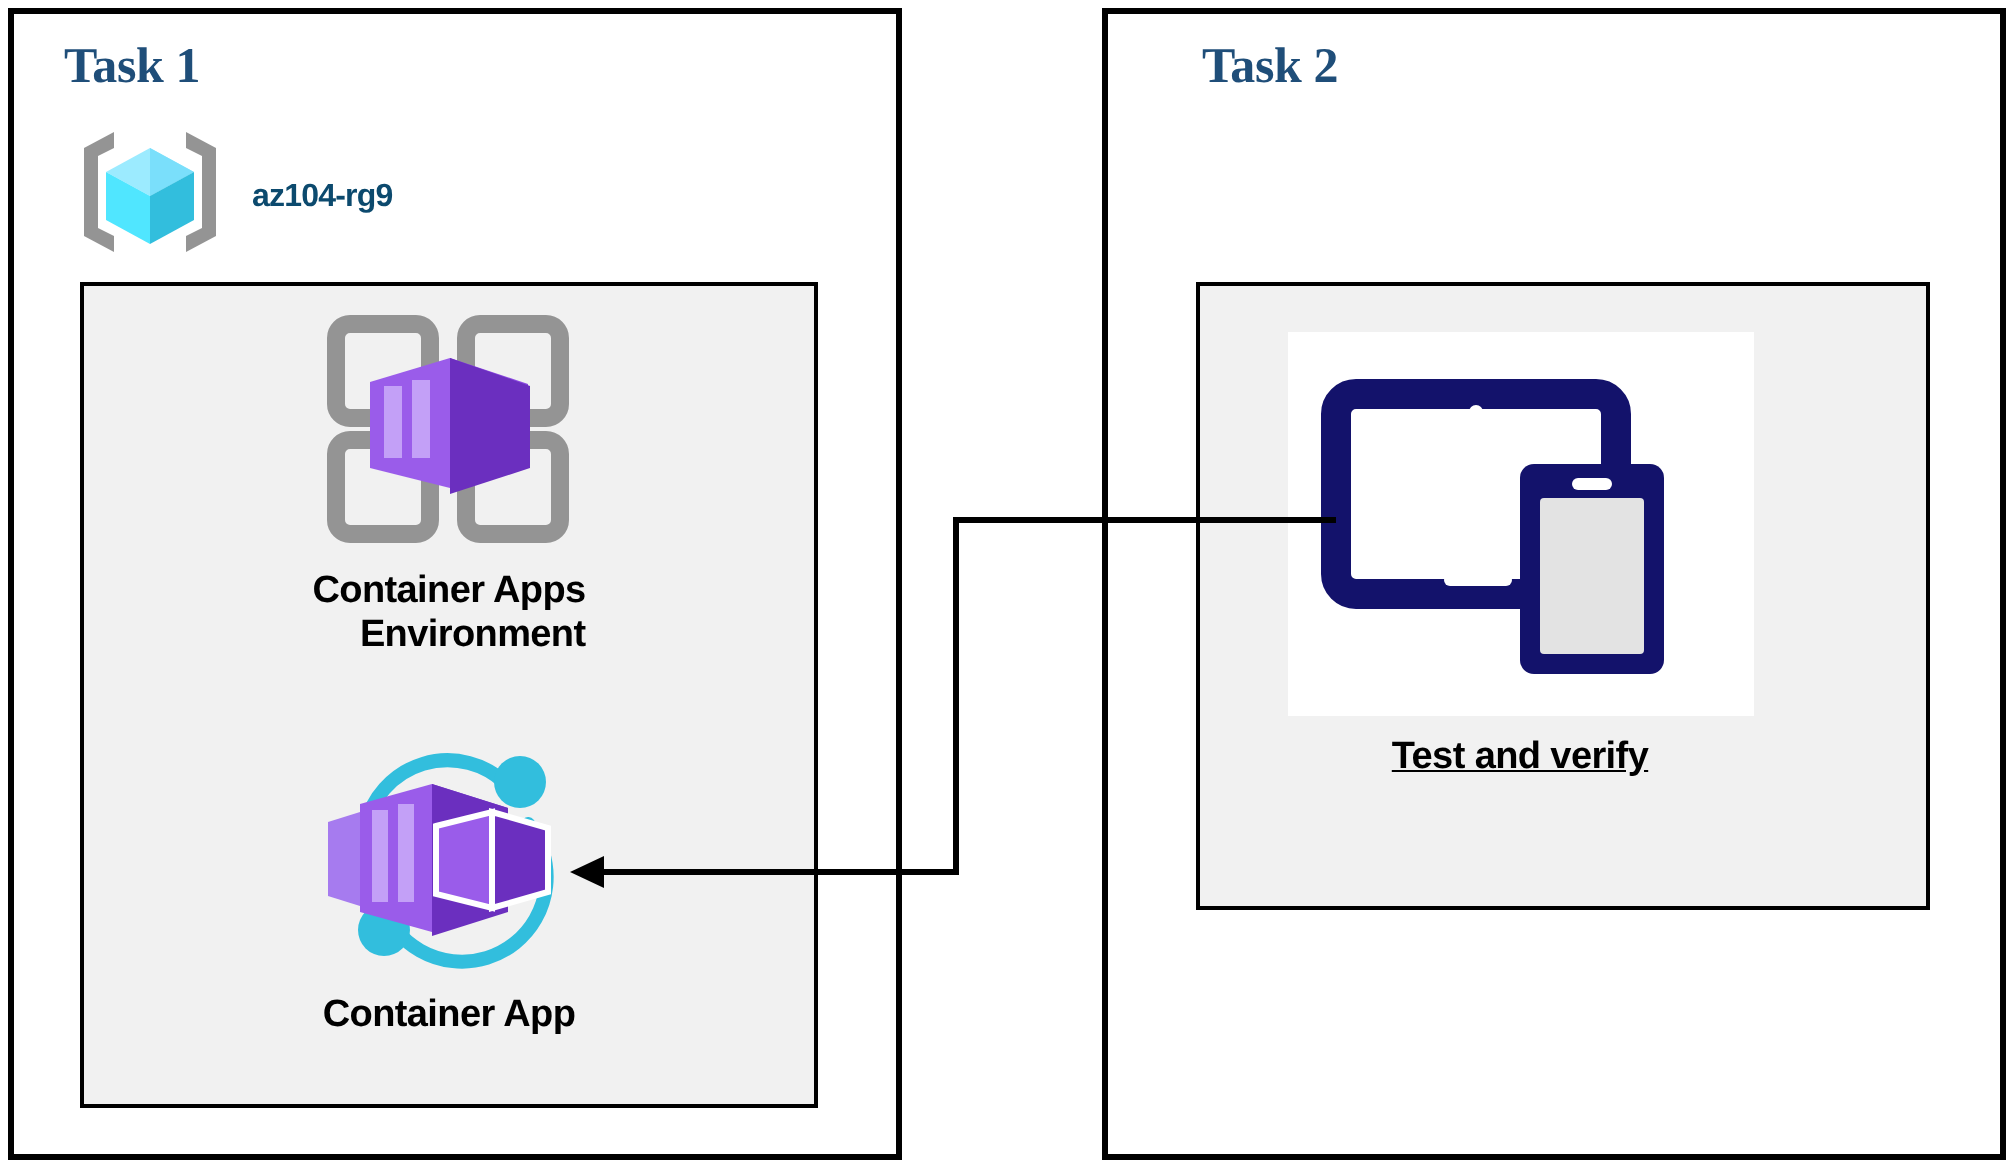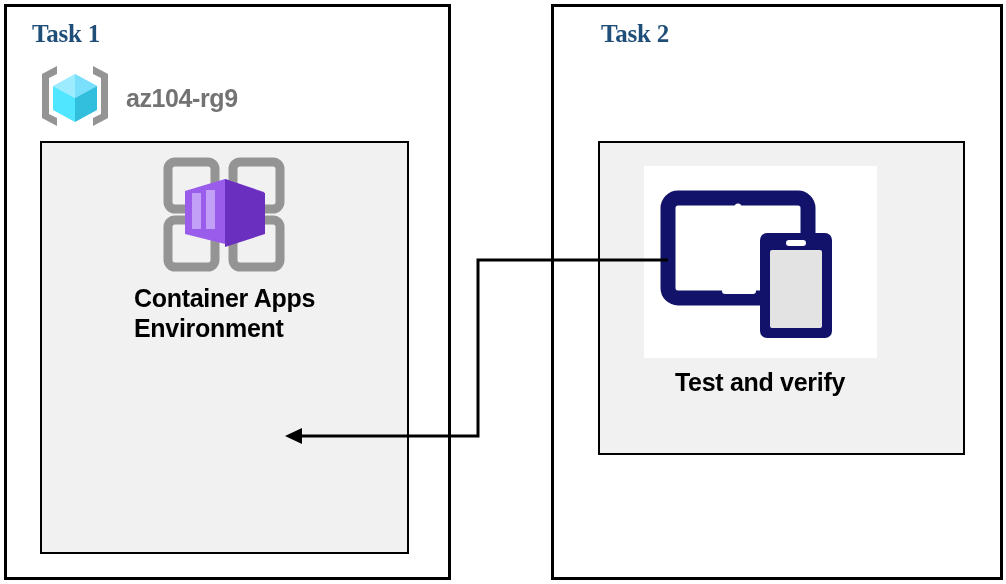--- a/index.html
+++ b/index.html
@@ -43,23 +43,23 @@
   
   #rg-row {
     position: absolute;
     left: 36px;
     top: 62px;
     display: flex;
     align-items: center;
     gap: 12px;
   }
   #rg-name {
-    font-size: 25px;
+    font-size: 16px;
     font-weight: bold;
-    color: #737373;
+    color: #0c4a6e;
     letter-spacing: -0.4px;
     white-space: nowrap;
   }
 
   
   .inner-panel {
     position: absolute;
     background: #f1f1f1;
     border: 2px solid #000000;
     box-sizing: border-box;
@@ -68,36 +68,36 @@
   #task2-panel { left: 598px; top: 141px; width: 367px; height: 314px; }
 
   
   .node {
     position: absolute;
     display: flex;
     flex-direction: column;
     align-items: center;
   }
   .node-label {
-    font-size: 25px;
+    font-size: 19px;
     font-weight: bold;
     color: #000000;
-    text-align: left;
+    text-align: right;
     line-height: 1.18;
     letter-spacing: -0.3px;
     white-space: pre-line;
   }
 
   #node-cae      { left: 40px;  top: 152px; width: 369px; }
   #node-cae .node-label { margin-top: 6px; }
 
   #node-capp     { left: 40px;  top: 368px; width: 369px; }
   #node-capp .node-label { margin-top: 4px; }
 
-  #node-test     { left: 598px; top: 166px; width: 324px; }
+  #node-test     { left: 598px; top: 166px; width: 324px; text-decoration: underline; }
   #node-test .node-label { margin-top: 10px; }
 
   .test-icon-plate {
     background: #ffffff;
     width: 233px;
     height: 192px;
     display: flex;
     align-items: center;
     justify-content: center;
   }
@@ -160,20 +160,47 @@
 
         <path d="M70 27 L109 40 L109 46 L70 33 Z" fill="#8B4AE0"></path>
 
         <path d="M70 27 L110 41 L110 82 L70 95 Z" fill="#6B2FBF"></path>
       </svg>
     </span>
     <div class="node-label">Container Apps
 Environment</div>
   </div>
 
+  <div class="node" id="node-capp">
+    <span>
+      <svg width="150" height="120" viewBox="0 0 150 120" aria-hidden="true">
+
+        <g fill="none" stroke="#32BEDD" stroke-width="7" stroke-linecap="round">
+          <path d="M102 23 A42 42 0 0 0 33 44"></path>
+          <path d="M114 44 A42 42 0 0 1 48 97"></path>
+        </g>
+
+        <circle cx="110" cy="23" r="13" fill="#32BEDD"></circle>
+        <circle cx="42" cy="97" r="13" fill="#32BEDD"></circle>
+
+        <path d="M14 43 L30 38 L30 85 L14 80 Z" fill="#A67BEF"></path>
+
+        <path d="M30 34 L66 24 L66 98 L30 88 Z" fill="#9A5CEA"></path>
+        <rect x="36" y="37" width="8" height="46" fill="#C3A0F7"></rect>
+        <rect x="49" y="34" width="8" height="49" fill="#C3A0F7"></rect>
+
+        <path d="M66 24 L104 36 L104 42 L66 30 Z" fill="#7B3AD0"></path>
+        <path d="M66 24 L104 36 L104 88 L66 100 Z" fill="#6B2FBF"></path>
+
+        <path d="M68 45 L96 38 L96 86 L68 79 Z" fill="#9A5CEA" stroke="#ffffff" stroke-width="3"></path>
+        <path d="M96 38 L124 46 L124 78 L96 86 Z" fill="#6B2FBF" stroke="#ffffff" stroke-width="3"></path>
+      </svg>
+    </span>
+    <div class="node-label">Container App</div>
+  </div>
 
   <div class="task-box" id="task2-box"></div>
 
   <div class="task-title" id="task2-title">Task 2</div>
 
   <div class="inner-panel" id="task2-panel"></div>
 
   <div class="node" id="node-test">
     <div class="test-icon-plate">
       <span>

